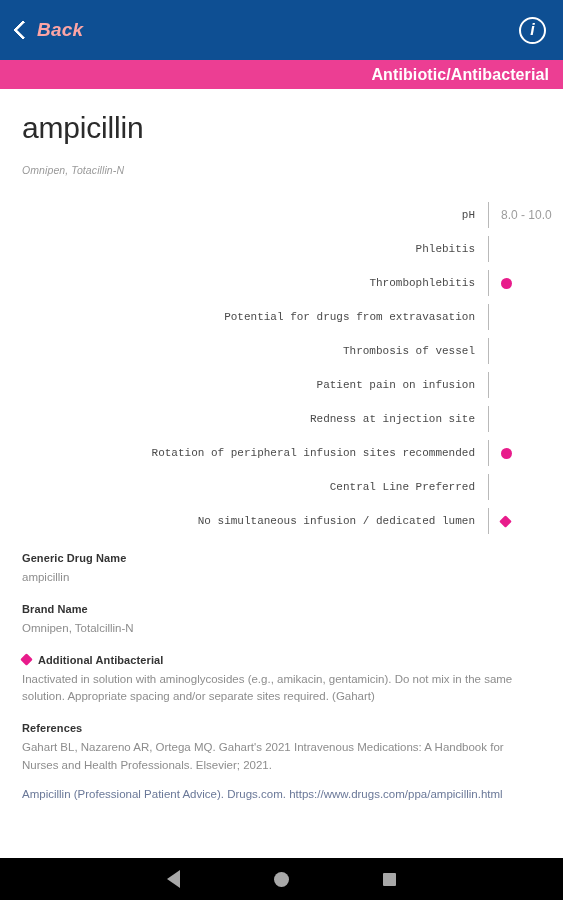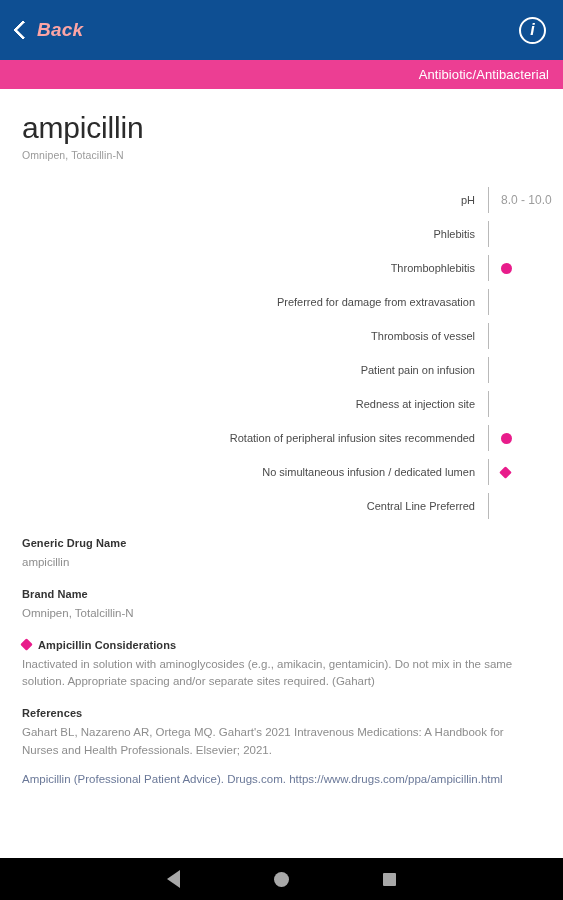--- a/index.html
+++ b/index.html
@@ -84,22 +84,22 @@
   .category-bar {
     height: 29px;
     background: #EC3E93;
     display: flex;
     align-items: center;
     justify-content: flex-end;
     padding-right: 14px;
   }
   .category-bar span {
     color: #ffffff;
-    font-size: 13px;
-    font-weight: normal;
+    font-size: 16px;
+    font-weight: bold;
     letter-spacing: 0.1px;
   }
 
   
   .content {
     position: absolute;
     top: 89px;
     left: 0;
     right: 0;
     bottom: 42px;
@@ -111,22 +111,23 @@
     padding: 22px 0 0 22px;
   }
   .drug-name {
     font-size: 30px;
     font-weight: 300;
     color: #2b2b2b;
     letter-spacing: -0.2px;
     line-height: 1.1;
   }
   .drug-alias {
-    margin-top: 5px;
+    margin-top: 20px;
     font-size: 10.5px;
+    font-style: italic;
     color: #9a9a9a;
     letter-spacing: 0.1px;
   }
 
   
   .attr-list {
     margin-top: 22px;
     padding-right: 0;
   }
   .attr-row {
@@ -137,20 +138,21 @@
   .attr-label {
     flex: 1 1 auto;
     text-align: right;
     padding: 6px 13px 6px 40px;
     font-size: 11px;
     color: #4a4a4a;
     line-height: 1.35;
     display: flex;
     align-items: center;
     justify-content: flex-end;
+    font-family: Liberation Mono, monospace;
   }
   .attr-divider {
     width: 1px;
     background: #b9b9b9;
     flex: none;
     margin: 4px 0;
   }
   .attr-value {
     width: 74px;
     flex: none;
@@ -280,21 +282,21 @@
           <div class="attr-value"></div>
         </div>
         <div class="attr-row">
           <div class="attr-label">Thrombophlebitis</div>
           <div class="attr-divider"></div>
           <div class="attr-value">
             <span class="marker-circle"></span>
           </div>
         </div>
         <div class="attr-row">
-          <div class="attr-label">Preferred for damage from extravasation</div>
+          <div class="attr-label">Potential for drugs from extravasation</div>
           <div class="attr-divider"></div>
           <div class="attr-value"></div>
         </div>
         <div class="attr-row">
           <div class="attr-label">Thrombosis of vessel</div>
           <div class="attr-divider"></div>
           <div class="attr-value"></div>
         </div>
         <div class="attr-row">
           <div class="attr-label">Patient pain on infusion</div>
@@ -307,49 +309,49 @@
           <div class="attr-value"></div>
         </div>
         <div class="attr-row">
           <div class="attr-label">Rotation of peripheral infusion sites recommended</div>
           <div class="attr-divider"></div>
           <div class="attr-value">
             <span class="marker-circle"></span>
           </div>
         </div>
         <div class="attr-row">
+          <div class="attr-label">Central Line Preferred</div>
+          <div class="attr-divider"></div>
+          <div class="attr-value"></div>
+        </div>
+        <div class="attr-row">
           <div class="attr-label">No simultaneous infusion / dedicated lumen</div>
           <div class="attr-divider"></div>
           <div class="attr-value">
             <span class="marker-diamond"></span>
           </div>
         </div>
-        <div class="attr-row">
-          <div class="attr-label">Central Line Preferred</div>
-          <div class="attr-divider"></div>
-          <div class="attr-value"></div>
-        </div>
       </div>
 
     <div class="sections">
 
       <div class="section">
         <div class="section-title">Generic Drug Name</div>
         <div class="section-body">ampicillin</div>
       </div>
 
       <div class="section">
         <div class="section-title">Brand Name</div>
         <div class="section-body">Omnipen, Totalcillin-N</div>
       </div>
 
       <div class="section">
         <div class="section-title with-diamond">
           <span class="marker-diamond"></span>
-          <span>Ampicillin Considerations</span>
+          <span>Additional Antibacterial</span>
         </div>
         <div class="section-body">Inactivated in solution with aminoglycosides (e.g., amikacin, gentamicin). Do not mix in the same solution. Appropriate spacing and/or separate sites required.  (Gahart)</div>
       </div>
 
       <div class="section">
         <div class="section-title">References</div>
         <div class="section-body">Gahart BL, Nazareno AR, Ortega MQ. Gahart's 2021 Intravenous Medications: A Handbook for Nurses and Health Professionals. Elsevier; 2021.</div>
         <div class="spacer-sm"></div>
         <div class="section-body link-line">Ampicillin (Professional Patient Advice). Drugs.com. https://www.drugs.com/ppa/ampicillin.html</div>
       </div>

